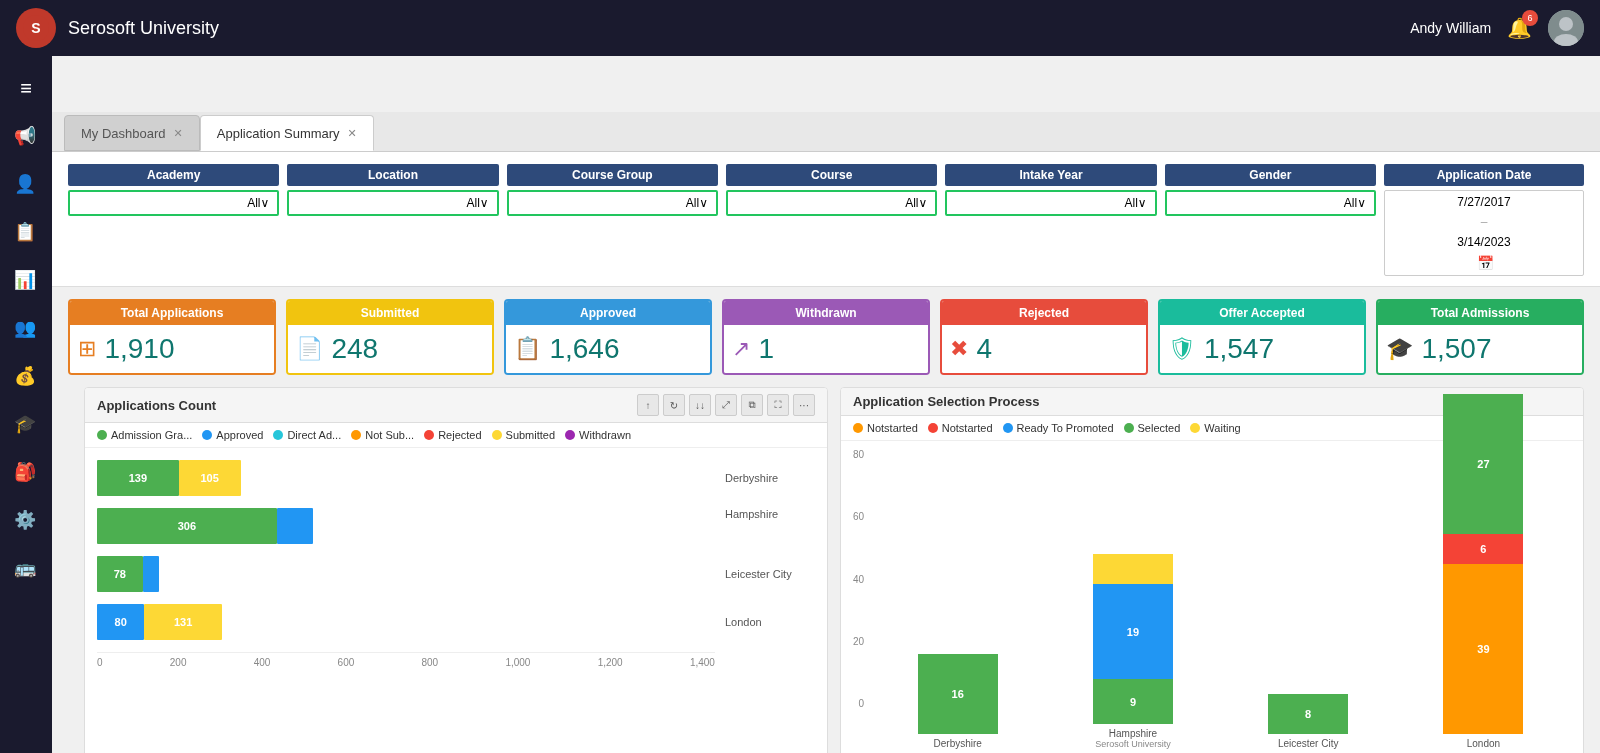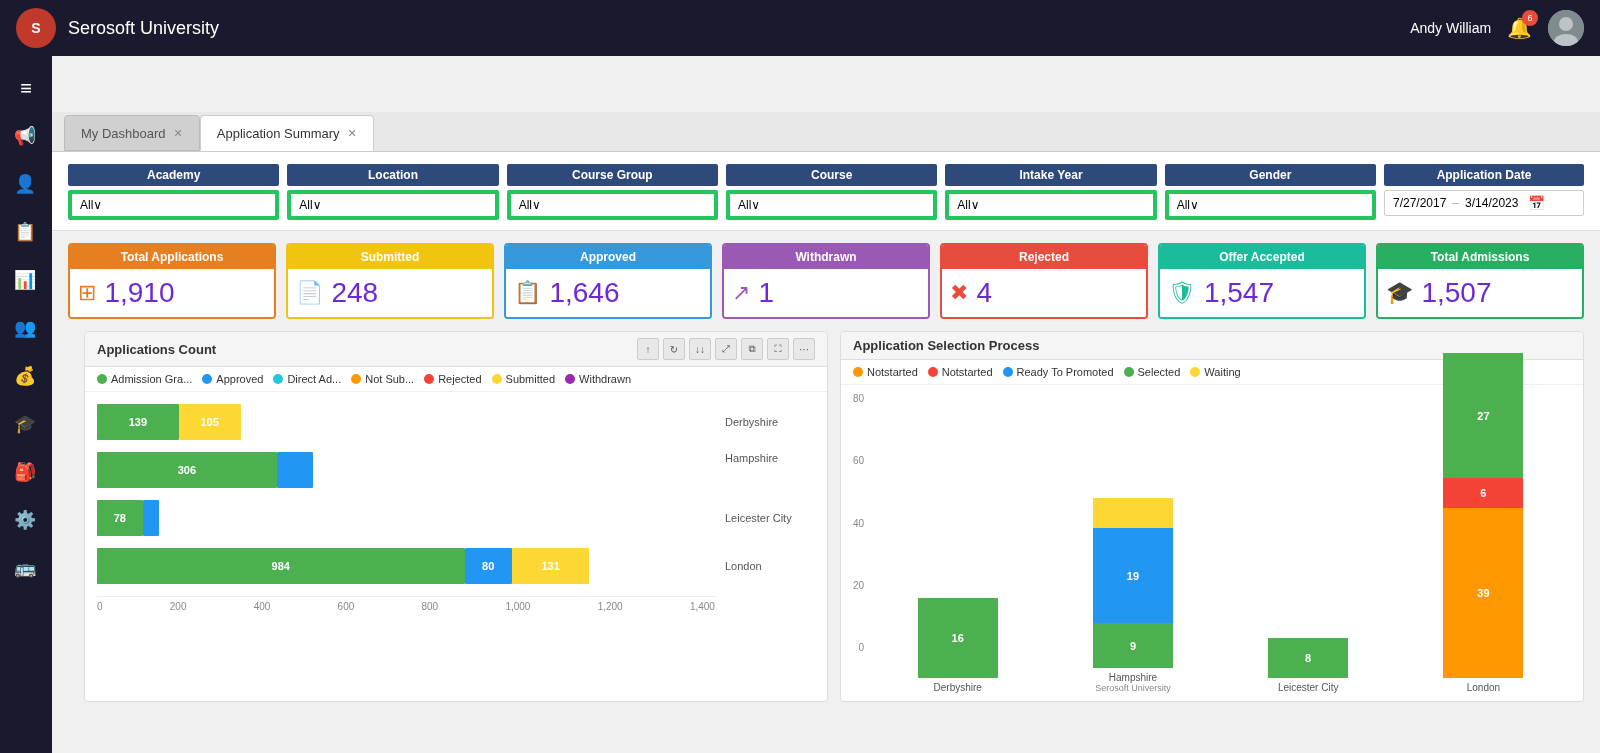--- a/index.html
+++ b/index.html
@@ -149,43 +149,44 @@
       color: white;
       text-align: center;
       font-size: 12px;
       font-weight: 600;
       padding: 4px 8px;
       border-radius: 2px;
     }
     .filter-select {
       display: flex;
       align-items: center;
-      border: 4px solid #22c55e;
+      border: 2px solid #22c55e;
       padding: 4px 8px;
       background: white;
       cursor: pointer;
       font-size: 12px;
-      justify-content: flex-start;
+      justify-content: flex-end;
       border-radius: 2px;
     }
     .filter-date-group {
       display: flex;
       flex-direction: column;
       gap: 4px;
       min-width: 200px;
     }
     .filter-date-row {
       display: flex;
       align-items: center;
       gap: 6px;
       border: 1px solid #ccc;
       padding: 4px 8px;
       background: white;
       font-size: 12px;
       border-radius: 2px;
+      flex-direction: column;
     }
 
     
     .stats-section {
       padding: 12px 16px;
       display: flex;
       gap: 10px;
     }
     .stat-card {
       flex: 1;
@@ -202,21 +203,21 @@
       color: white;
     }
     .stat-body {
       background: white;
       padding: 8px;
       display: flex;
       align-items: center;
       gap: 8px;
     }
     .stat-icon { font-size: 22px; }
-    .stat-value { font-size: 28px; font-weight: 300; color: #6d28d9; }
+    .stat-value { font-size: 28px; font-weight: 300; color: #0f766e; }
 
     
     .charts-section {
       padding: 0 16px 16px;
       display: flex;
       gap: 12px;
       margin-left: 16px;
     }
     .chart-card {
       background: white;
@@ -492,21 +493,20 @@
             </div>
             <div style="display: flex; align-items: center; margin-bottom: 12px; gap: 6px;">
               <div style="display: flex; align-items: center; height: 36px; flex: 1 1 0%;">
                 <div style="width: 45.7333px; height: 36px; background: rgb(76, 175, 80); display: flex; align-items: center; justify-content: center; font-size: 11px; color: white; font-weight: 600; border-radius: 1px;">78</div>
                 <div style="width: 16.3333px; height: 36px; background: rgb(33, 150, 243); display: flex; align-items: center; justify-content: center; font-size: 11px; color: white; font-weight: 600; border-radius: 1px;"></div>
               </div>
               <span style="font-size: 11px; color: rgb(85, 85, 85); white-space: nowrap; min-width: 90px;">Leicester City</span>
             </div>
             <div style="display: flex; align-items: center; margin-bottom: 12px; gap: 6px;">
               <div style="display: flex; align-items: center; height: 36px; flex: 1 1 0%;">
-                <div style="width: 367.5px; height: 36px; background: rgb(76, 175, 80); display: flex; align-items: center; justify-content: center; font-size: 11px; color: white; font-weight: 600; border-radius: 1px;">984</div>
                 <div style="width: 47.3667px; height: 36px; background: rgb(33, 150, 243); display: flex; align-items: center; justify-content: center; font-size: 11px; color: white; font-weight: 600; border-radius: 1px;">80</div>
                 <div style="width: 77.5833px; height: 36px; background: rgb(253, 216, 53); display: flex; align-items: center; justify-content: center; font-size: 11px; color: white; font-weight: 600; border-radius: 1px;">131</div>
               </div>
               <span style="font-size: 11px; color: rgb(85, 85, 85); white-space: nowrap; min-width: 90px;">London</span>
             </div>
             <div style="display: flex; justify-content: space-between; font-size: 10px; color: rgb(136, 136, 136); border-top: 1px solid rgb(238, 238, 238); padding-top: 4px; margin-right: 100px;">
               <span>0</span>
               <span>200</span>
               <span>400</span>
               <span>600</span>
@@ -572,21 +572,21 @@
             <div style="flex: 1 1 0%; display: flex; flex-direction: column; align-items: center;">
               <div style="display: flex; flex-direction: column-reverse; align-items: center; width: 80px;">
                 <div style="width: 80px; height: 40px; background: rgb(76, 175, 80); display: flex; align-items: center; justify-content: center; font-size: 11px; color: white; font-weight: 600;">8</div>
               </div>
               <div style="font-size: 10px; color: rgb(85, 85, 85); text-align: center; margin-top: 4px;">Leicester City</div>
             </div>
             <div style="flex: 1 1 0%; display: flex; flex-direction: column; align-items: center;">
               <div style="display: flex; flex-direction: column-reverse; align-items: center; width: 80px;">
                 <div style="width: 80px; height: 170px; background: rgb(255, 152, 0); display: flex; align-items: center; justify-content: center; font-size: 11px; color: white; font-weight: 600;">39</div>
                 <div style="width: 80px; height: 30px; background: rgb(244, 67, 54); display: flex; align-items: center; justify-content: center; font-size: 11px; color: white; font-weight: 600;">6</div>
-                <div style="width: 80px; height: 125px; background: rgb(76, 175, 80); display: flex; align-items: center; justify-content: center; font-size: 11px; color: white; font-weight: 600;">27</div>
+                <div style="width: 80px; height: 140px; background: rgb(76, 175, 80); display: flex; align-items: center; justify-content: center; font-size: 11px; color: white; font-weight: 600;">27</div>
               </div>
               <div style="font-size: 10px; color: rgb(85, 85, 85); text-align: center; margin-top: 4px;">London</div>
             </div>
           </div>
         </div>
     </div>
 
   </div>
 
 </div>

